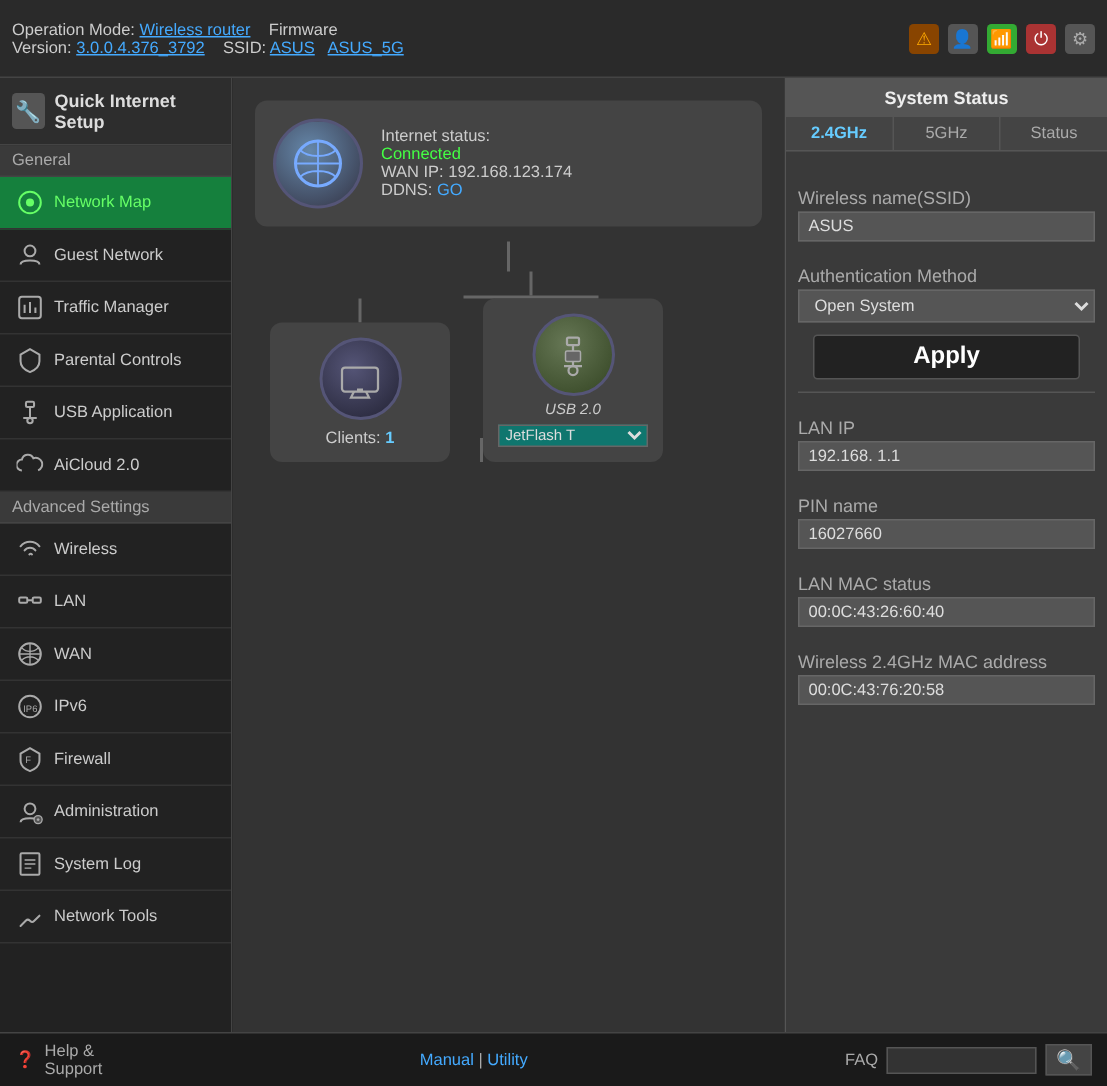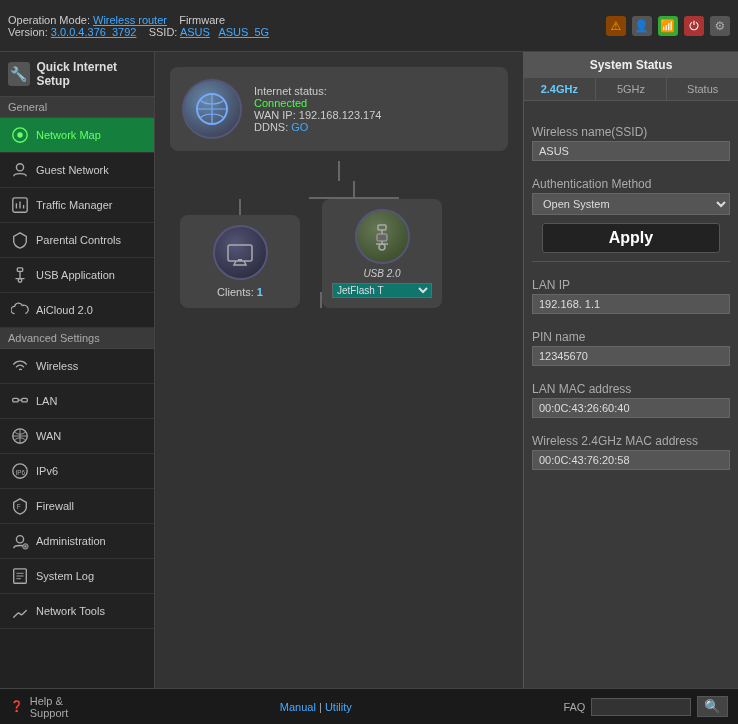--- a/index.html
+++ b/index.html
@@ -587,23 +587,23 @@
           </select>
 
           <button class="apply-btn">Apply</button>
 
           <div class="status-divider"></div>
 
           <div class="status-field-label">LAN IP</div>
           <div class="status-field-value">192.168. 1.1</div>
 
           <div class="status-field-label">PIN name</div>
-          <div class="status-field-value">12345670</div>
-
-          <div class="status-field-label">LAN MAC address</div>
+          <div class="status-field-value">16027660</div>
+
+          <div class="status-field-label">LAN MAC status</div>
           <div class="status-field-value">00:0C:43:26:60:40</div>
 
           <div class="status-field-label">Wireless 2.4GHz MAC address</div>
           <div class="status-field-value">00:0C:43:76:20:58</div>
         </div>
       </div>
 
     </div>
   </div>
 

